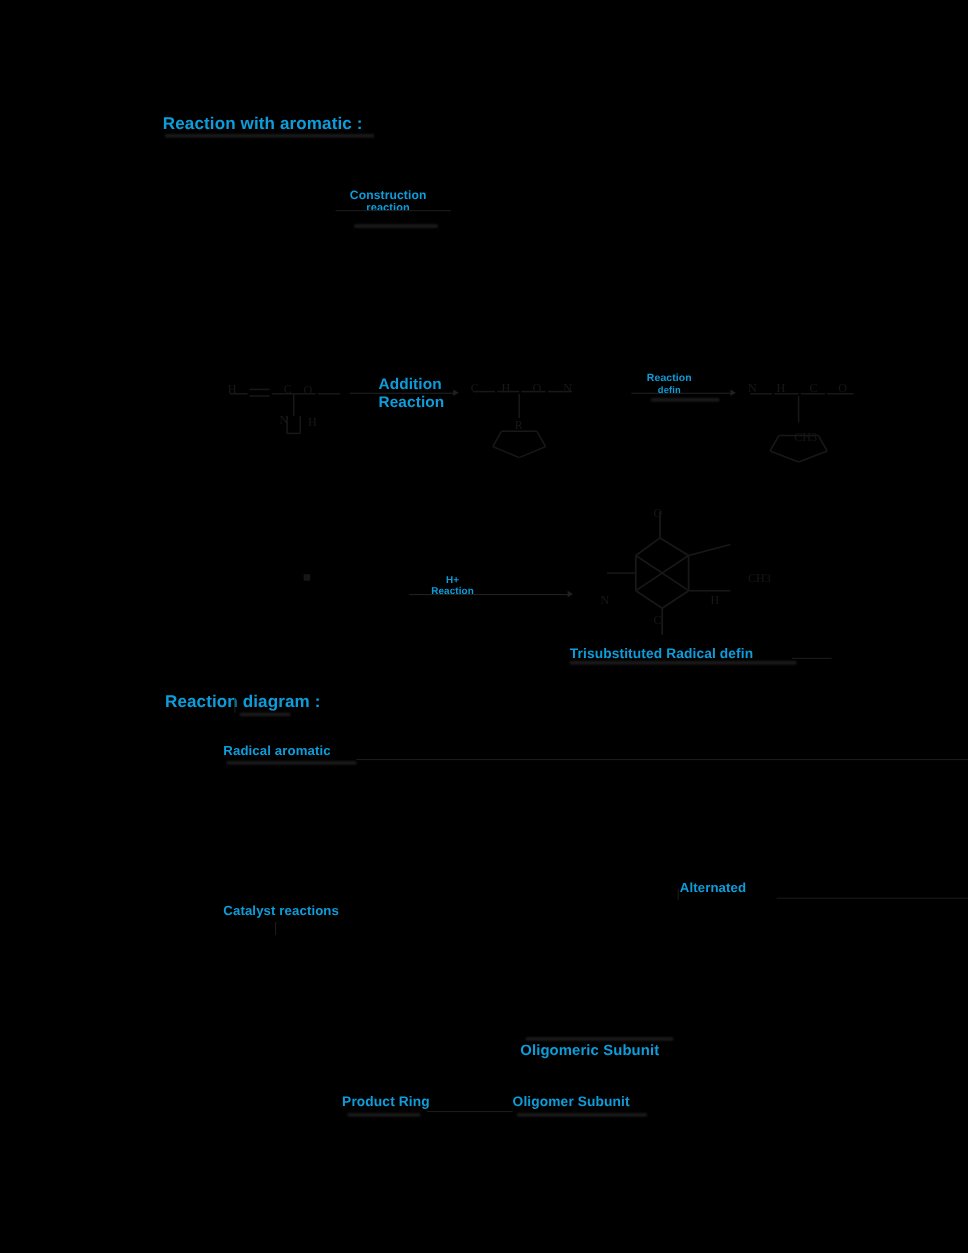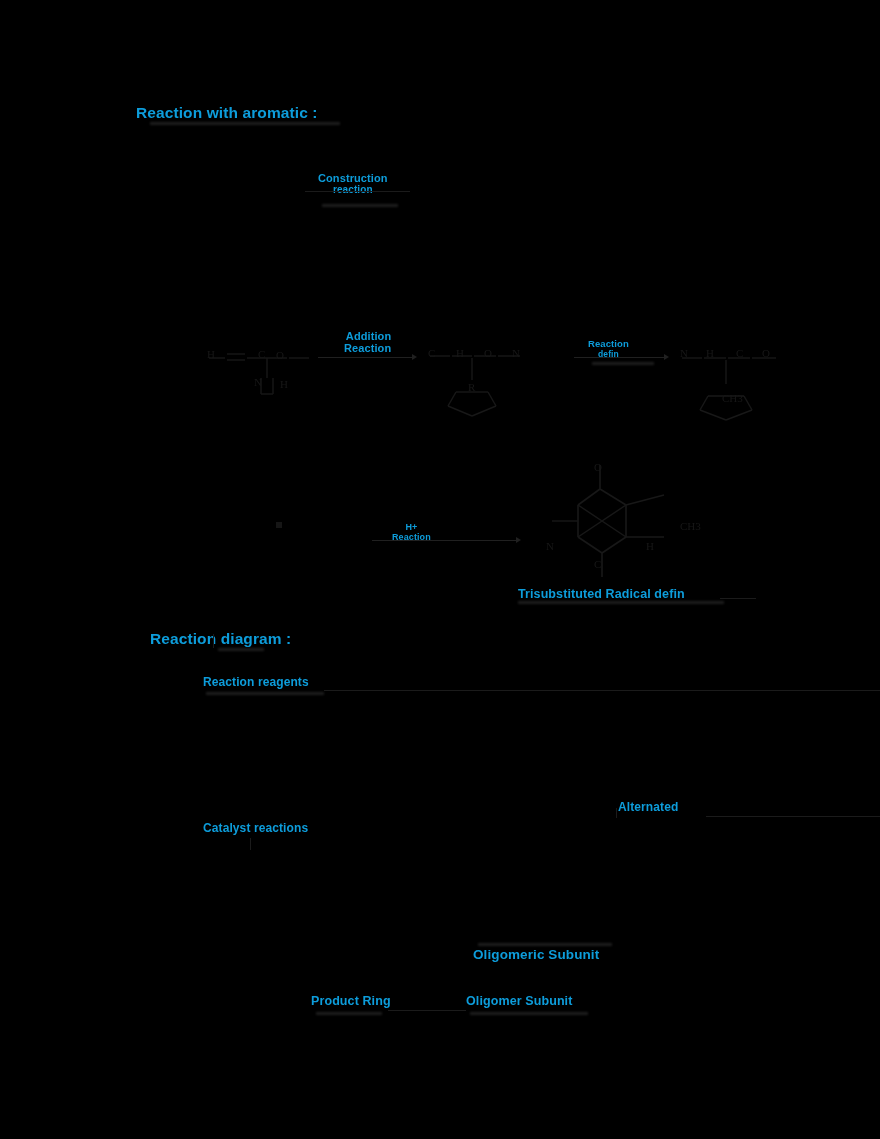--- a/index.html
+++ b/index.html
@@ -27,27 +27,27 @@
     white-space: nowrap;
     letter-spacing: .1px;
     line-height: 1.12;
   }
   .lbl.blurry {
     filter: blur(0.7px);
   }
   .lbl.ctr { text-align: center; }
 
   
-  #section-heading-1 { left: 136px; top: 104px; font-size: 15.5px; }
+  #section-heading-1 { left: 148px; top: 104px; font-size: 15.5px; }
   #section-heading-2 { left: 150px; top: 630px; font-size: 15.5px; }
 
   #label-construction { left: 318px; top: 172px; font-size: 11px; text-align: center; }
   #label-construction .l2 { font-size: 10px; display: block; }
 
-  #label-arrow-1 { left: 344px; top: 330px; font-size: 11px; text-align: right; }
+  #label-arrow-1 { left: 344px; top: 342px; font-size: 14px; text-align: left; }
   #label-arrow-1 .l2 { display: block; }
 
   #label-arrow-2 { left: 588px; top: 339px; font-size: 9.5px; text-align: center; }
   #label-arrow-2 .l2 { display: block; font-size: 8.5px; }
 
   #label-arrow-3 { left: 392px; top: 522px; font-size: 9px; text-align: center; }
   #label-arrow-3 .l2 { display: block; }
 
   #label-product-caption { left: 518px; top: 587px; font-size: 12.5px; }
 
@@ -226,21 +226,21 @@
   </div>
 
   <div class="lbl blurry" id="label-product-caption">Trisubstituted Radical defin</div>
   <div class="smudge" style="left:518px; top:601px; width:206px;"></div>
   <div class="rule" style="left:720px; top:598px; width:36px;"></div>
 
   <div class="lbl blurry" id="section-heading-2">Reaction diagram :</div>
   <div class="rule v" style="left:213px; top:634px; height:14px;"></div>
   <div class="smudge" style="left:218px; top:648px; width:46px;"></div>
 
-  <div class="lbl blurry" id="label-sub-a">Reaction reagents</div>
+  <div class="lbl blurry" id="label-sub-a">Radical aromatic</div>
   <div class="smudge" style="left:206px; top:692px; width:118px;"></div>
   <div class="rule" style="left:324px; top:690px; width:556px;"></div>
 
   <div class="lbl blurry" id="label-sub-b">Catalyst reactions</div>
   <div class="rule v" style="left:250px; top:838px; height:12px;"></div>
 
   <div class="lbl blurry" id="label-sub-c">Alternated</div>
   <div class="rule" style="left:706px; top:816px; width:174px;"></div>
   <div class="rule v" style="left:616px; top:808px; height:10px;"></div>
 

